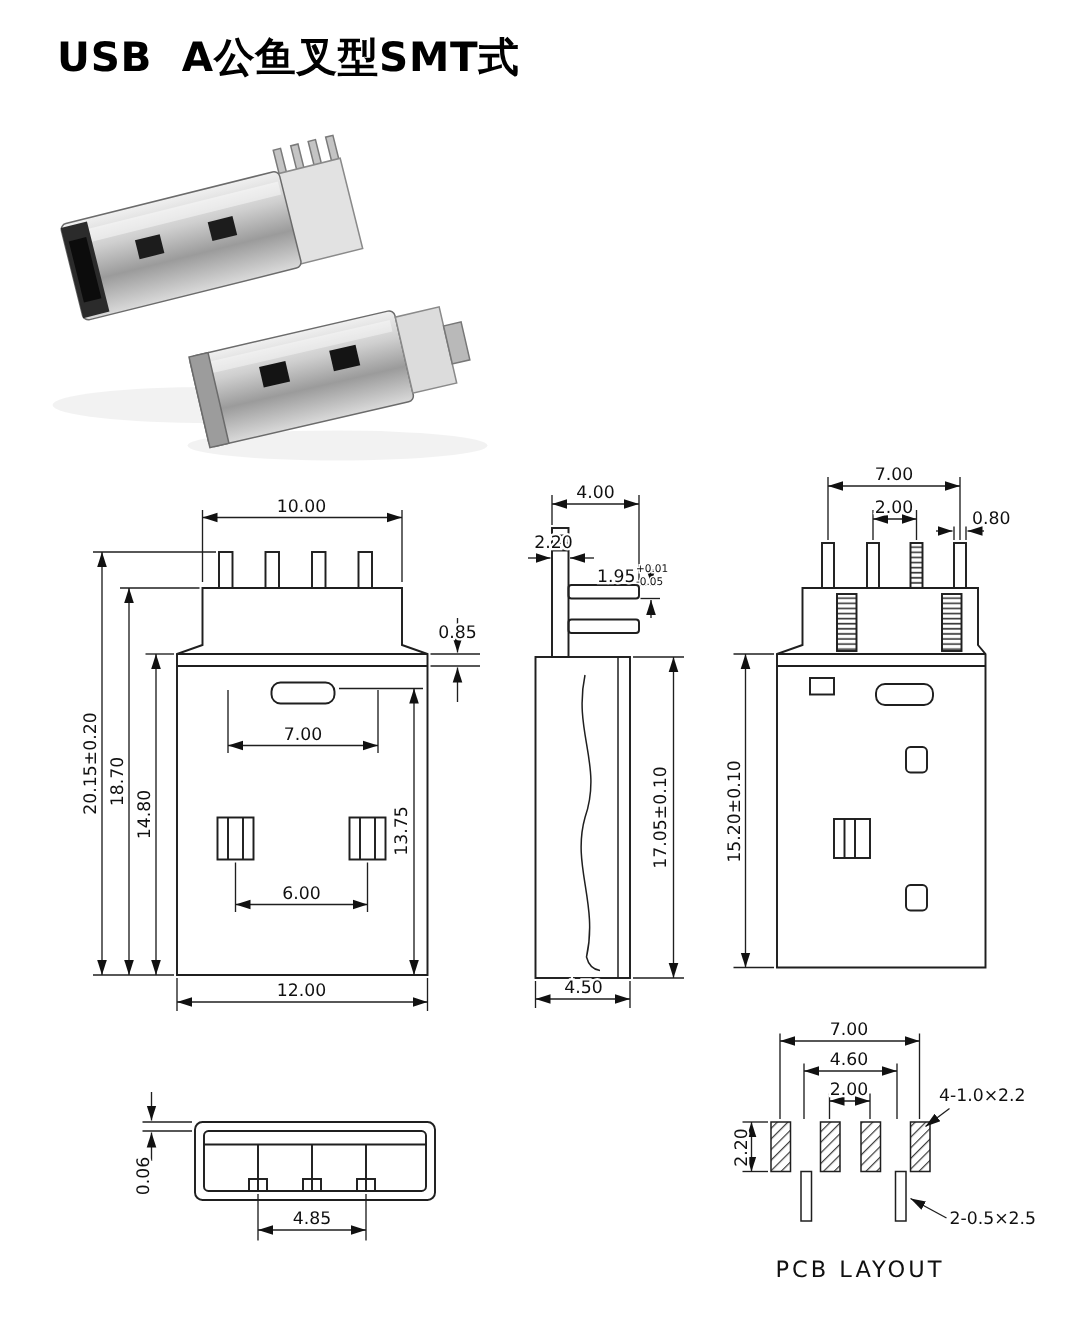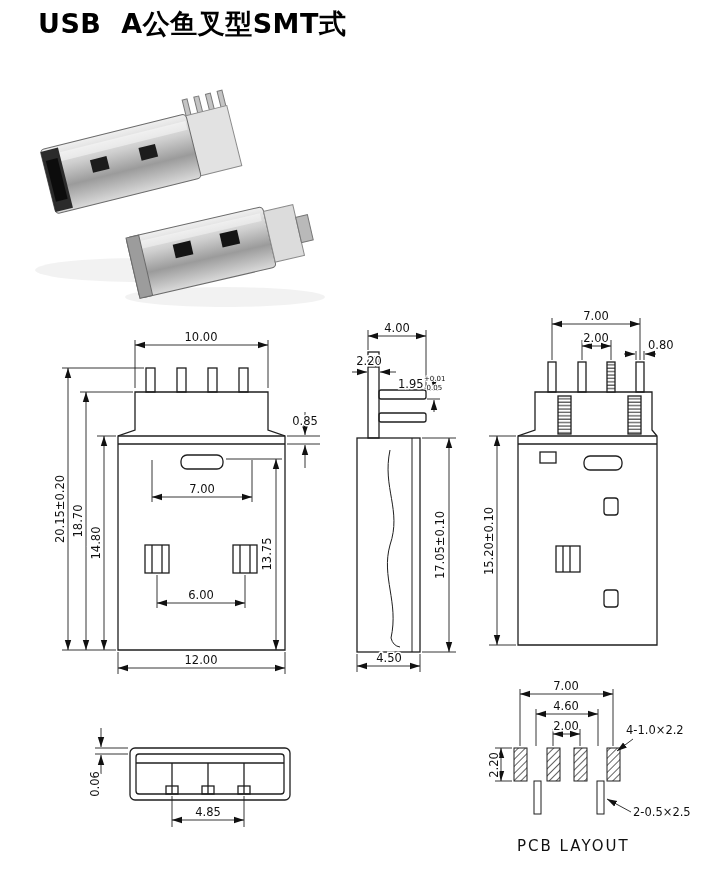--- a/index.html
+++ b/index.html
@@ -1,19 +1,19 @@
 <!DOCTYPE html>
 <html><head>
 <meta charset="utf-8">
 <style>
   *{box-sizing:border-box}
   html,body{margin:0;padding:0}
   body{width:715px;height:884px;position:relative;background:#fff;overflow:hidden;
        font-family:"DejaVu Sans","Liberation Sans",sans-serif;}
-  .page-title{position:absolute;left:38px;top:6px;font-size:27px;font-weight:bold;
+  .page-title{position:absolute;left:38px;top:20px;font-size:27px;font-weight:bold;
               color:#000;letter-spacing:.5px;white-space:pre;}
   svg.canvas{position:absolute;left:0;top:0;}
   .geo{fill:none;stroke:#1f1f1f;stroke-width:1.3;stroke-linejoin:miter}
   .geo2{fill:none;stroke:#1f1f1f;stroke-width:1}
   .dim{fill:none;stroke:#1f1f1f;stroke-width:.9}
   .dimtxt{font-size:11.5px;fill:#101010;paint-order:stroke fill;stroke:#fff;stroke-width:3px;}
   .dimtxt.small{font-size:7px;stroke-width:2px;}
   .pcbtxt{font-size:15px;letter-spacing:2px;fill:#101010;paint-order:stroke fill;stroke:#fff;stroke-width:3px;}
 </style>
 </head>

